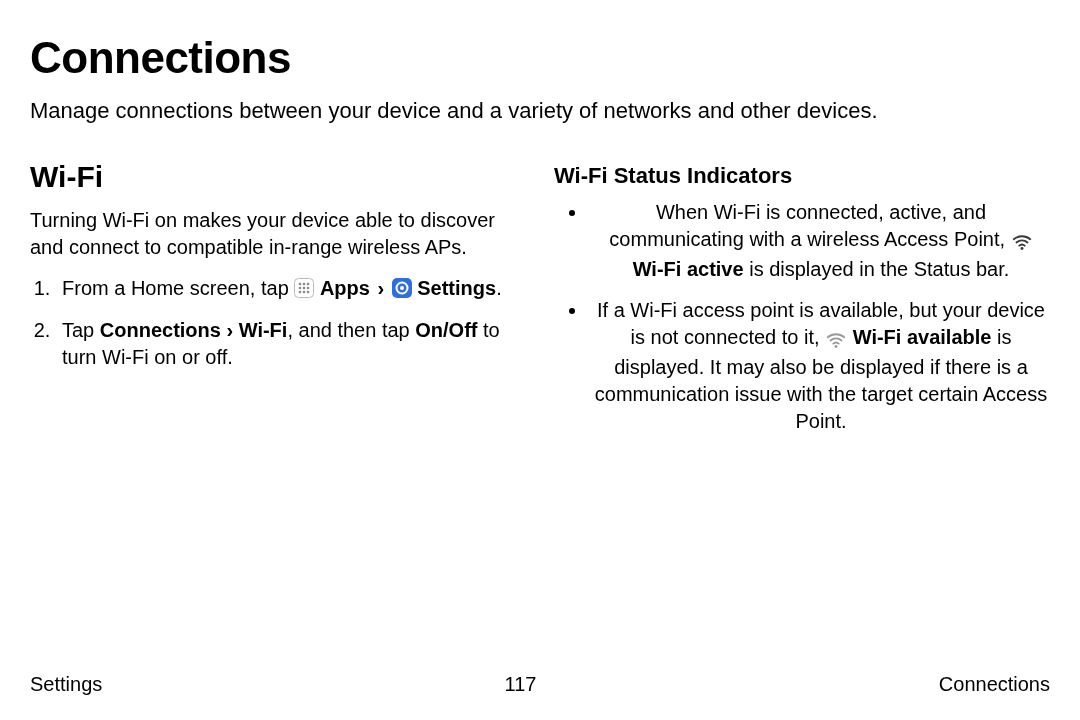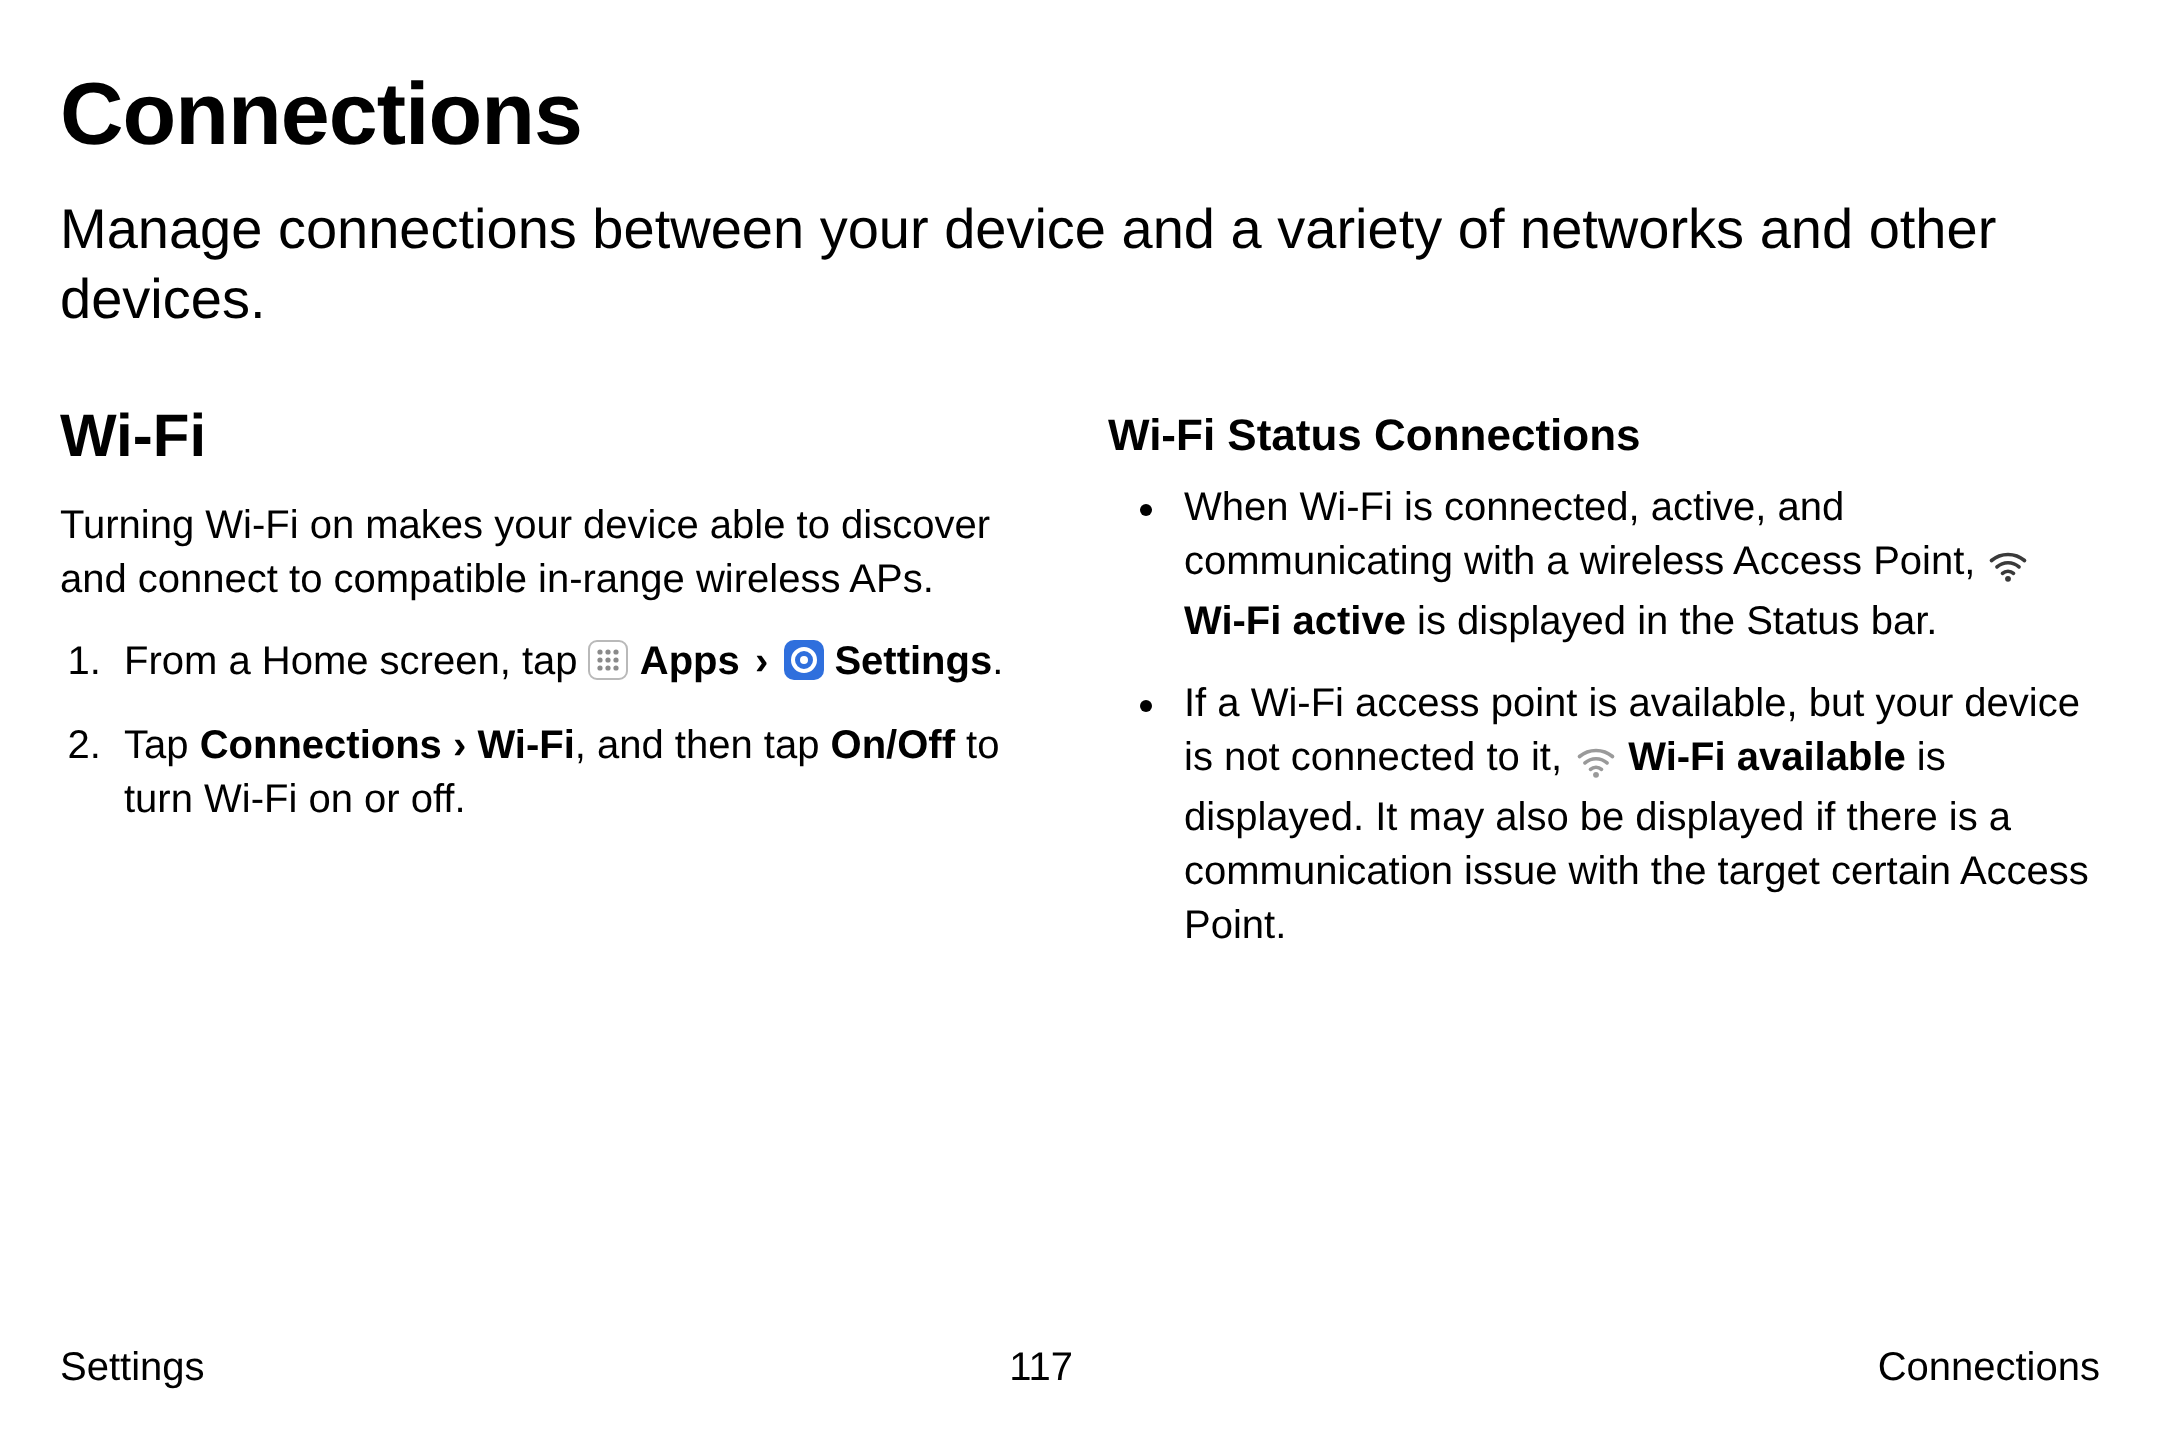--- a/index.html
+++ b/index.html
@@ -12,21 +12,21 @@
     line-height: 1.35;
     font-size: 20px;
   }
   h1 {
     font-size: 44px;
     font-weight: 800;
     letter-spacing: -0.5px;
     margin-bottom: 10px;
   }
   .intro {
-    font-size: 28px;
+    font-size: 22px;
     font-weight: 400;
     margin-bottom: 32px;
     line-height: 1.25;
   }
   .cols {
     display: flex;
     gap: 28px;
   }
   .col { flex: 1; }
   h2 {
@@ -37,21 +37,21 @@
   h3 {
     font-size: 22px;
     font-weight: 700;
     margin-top: 22px;
     margin-bottom: 8px;
   }
   p { margin-bottom: 14px; }
   ol { padding-left: 26px; }
   ol li { margin-bottom: 12px; padding-left: 6px; }
   ul { list-style: disc; padding-left: 34px; }
-  ul li { margin-bottom: 14px; padding-left: 4px; }
+  ul li { margin-bottom: 14px; padding-left: 4px; text-align: center; }
   .b { font-weight: 700; }
   .chev { font-weight: 700; padding: 0 2px; }
   .icon-apps, .icon-settings, .icon-wifi-active, .icon-wifi-avail {
     display: inline-block;
     vertical-align: -3px;
   }
   .icon-apps svg, .icon-settings svg { width: 20px; height: 20px; }
   .icon-wifi-active svg, .icon-wifi-avail svg { width: 22px; height: 22px; vertical-align: -4px; }
   .footer {
     position: absolute;
@@ -103,21 +103,21 @@
         </span>
         <span class="b"> Settings</span><span>.</span>
       </li>
       <li>
         <span>Tap </span><span class="b">Connections › Wi-Fi</span><span>, and then tap </span><span class="b">On/Off</span><span> to turn Wi-Fi on or off.</span>
       </li>
     </ol>
   </div>
 
   <div class="col">
-    <h3 style="margin-top:4px;">Wi-Fi Status Connections</h3>
+    <h3 style="margin-top:4px;">Wi-Fi Status Indicators</h3>
     <ul>
       <li>
         <span>When Wi-Fi is connected, active, and communicating with a wireless Access Point, </span>
         <span class="icon-wifi-active">
           <svg viewBox="0 0 24 24">
               <g fill="none" stroke="#3a3a3a" stroke-width="2" stroke-linecap="round">
                 <path d="M3 9 a14 14 0 0 1 18 0"></path>
                 <path d="M6 12.5 a9 9 0 0 1 12 0"></path>
                 <path d="M9 16 a4.5 4.5 0 0 1 6 0"></path>
               </g>

